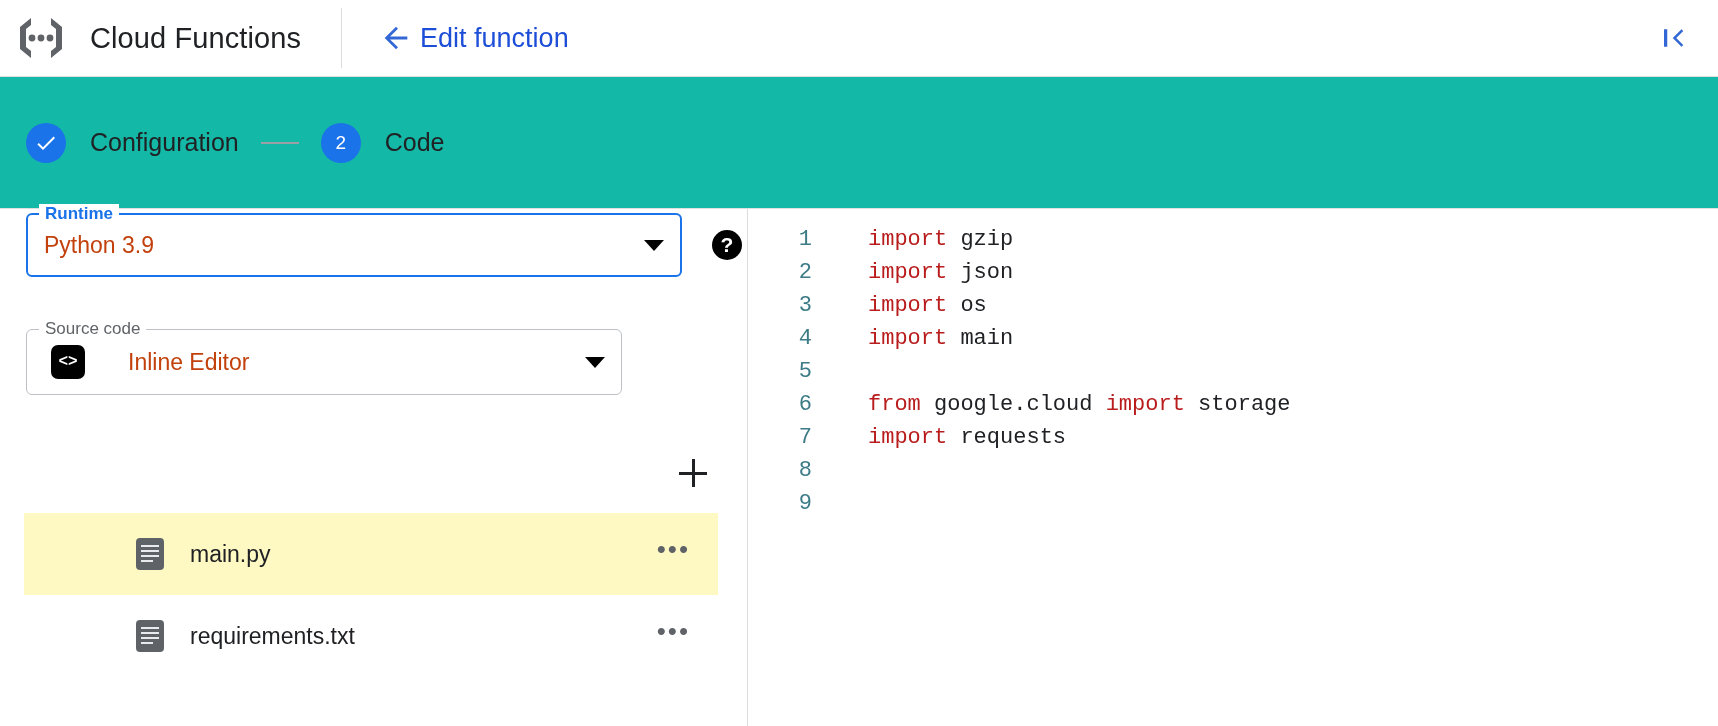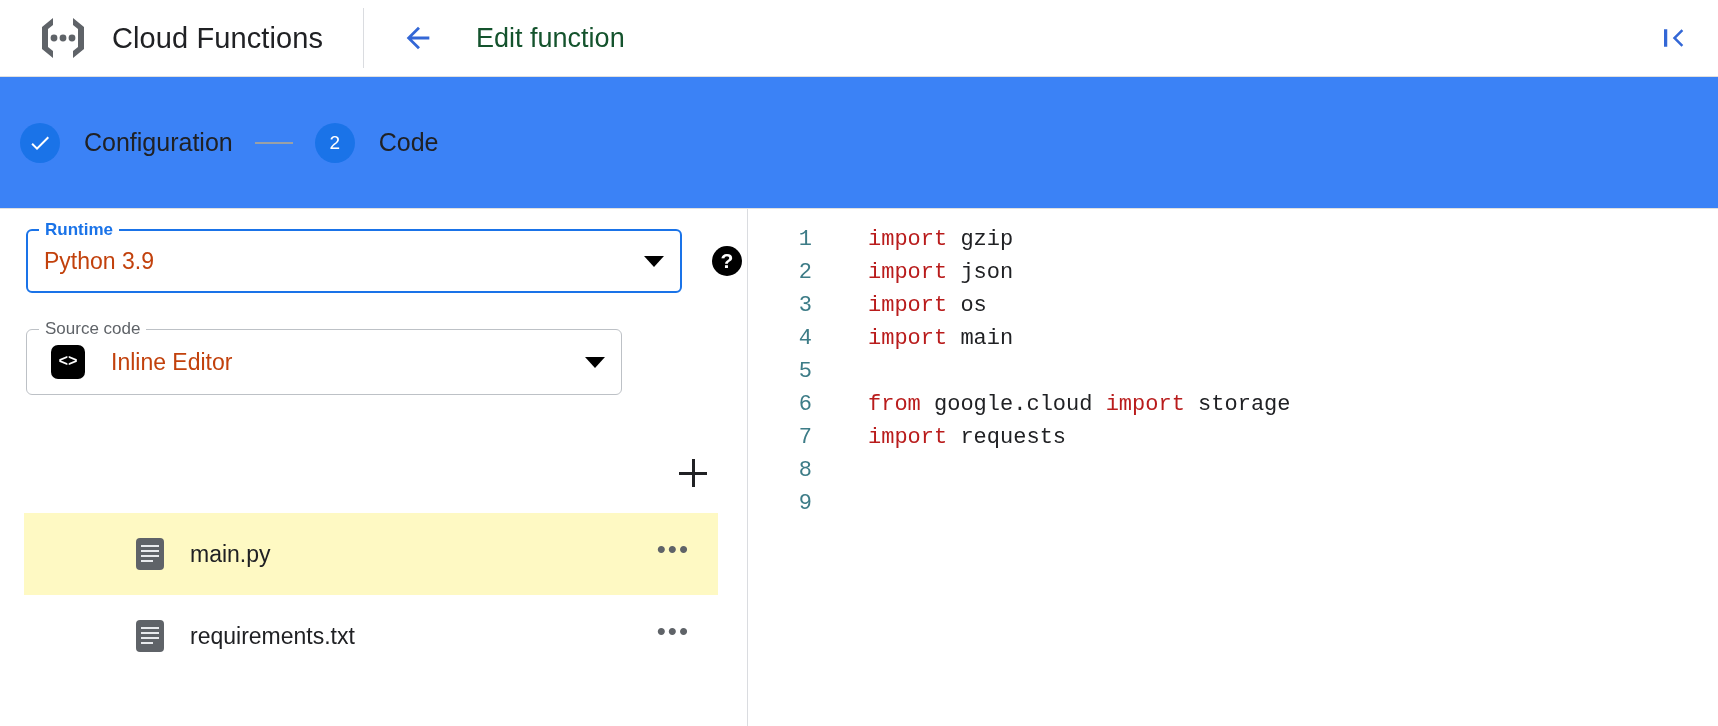--- a/index.html
+++ b/index.html
@@ -16,21 +16,21 @@
     position: relative;
     height: 77px;
     display: flex;
     align-items: center;
     background: #ffffff;
     border-bottom: 1px solid #e0e0e0;
   }
   .brand {
     display: flex;
     align-items: center;
-    padding-left: 36px;
+    padding-left: 14px;
     height: 100%;
   }
   .brand-logo {
     width: 54px; height: 46px;
     flex: none;
     margin-right: 22px;
   }
   .brand-title {
     font-size: 29px;
     color: #202124;
@@ -45,41 +45,40 @@
   }
   .back-btn {
     width: 48px; height: 48px;
     margin-left: 30px;
     display: flex; align-items: center; justify-content: center;
     border-radius: 50%;
     cursor: pointer;
   }
   .page-title {
     font-size: 27px;
-    color: #14532d;
-    margin-left: 34px;
+    color: #1d4ed8;
     white-space: nowrap;
   }
   .header-spacer { flex: 1 1 auto; }
   .collapse-btn {
     width: 48px; height: 48px;
     margin-right: 20px;
     display: flex; align-items: center; justify-content: center;
     border-radius: 50%;
     cursor: pointer;
   }
 
   
   .stepper {
     height: 132px;
     display: flex;
     align-items: center;
-    padding-left: 20px;
+    padding-left: 26px;
     border-bottom: 1px solid #e0e0e0;
-    background: #3b82f6;
+    background: #14b8a6;
   }
   .step {
     display: flex;
     align-items: center;
     cursor: pointer;
   }
   .step-circle {
     width: 40px; height: 40px;
     border-radius: 50%;
     background: #1a73e8;
@@ -175,21 +174,21 @@
     font-size: 21px;
     font-weight: 700;
     flex: none;
     cursor: pointer;
   }
 
   
   .runtime-row {
     position: absolute;
     left: 26px;
-    top: 20px;
+    top: 4px;
     width: 716px;
     display: flex;
     align-items: center;
   }
   .runtime-row .field { width: 666px; }
   .runtime-help { margin-left: 30px; }
 
   
   .entry-row {
     position: absolute;
@@ -202,20 +201,21 @@
   .entry-row .field { flex: 1 1 auto; }
   .entry-row .help-icon { position: absolute; right: 24px; }
 
   
   .source-field {
     position: absolute;
     left: 26px;
     top: 120px;
     width: 596px;
     height: 66px;
+    gap: 17px;
   }
   .inline-icon {
     width: 34px; height: 34px;
     border-radius: 7px;
     background: #000;
     color: #fff;
     display: flex; align-items: center; justify-content: center;
     font-size: 16px;
     font-family: "Liberation Mono", monospace;
     font-weight: 700;

